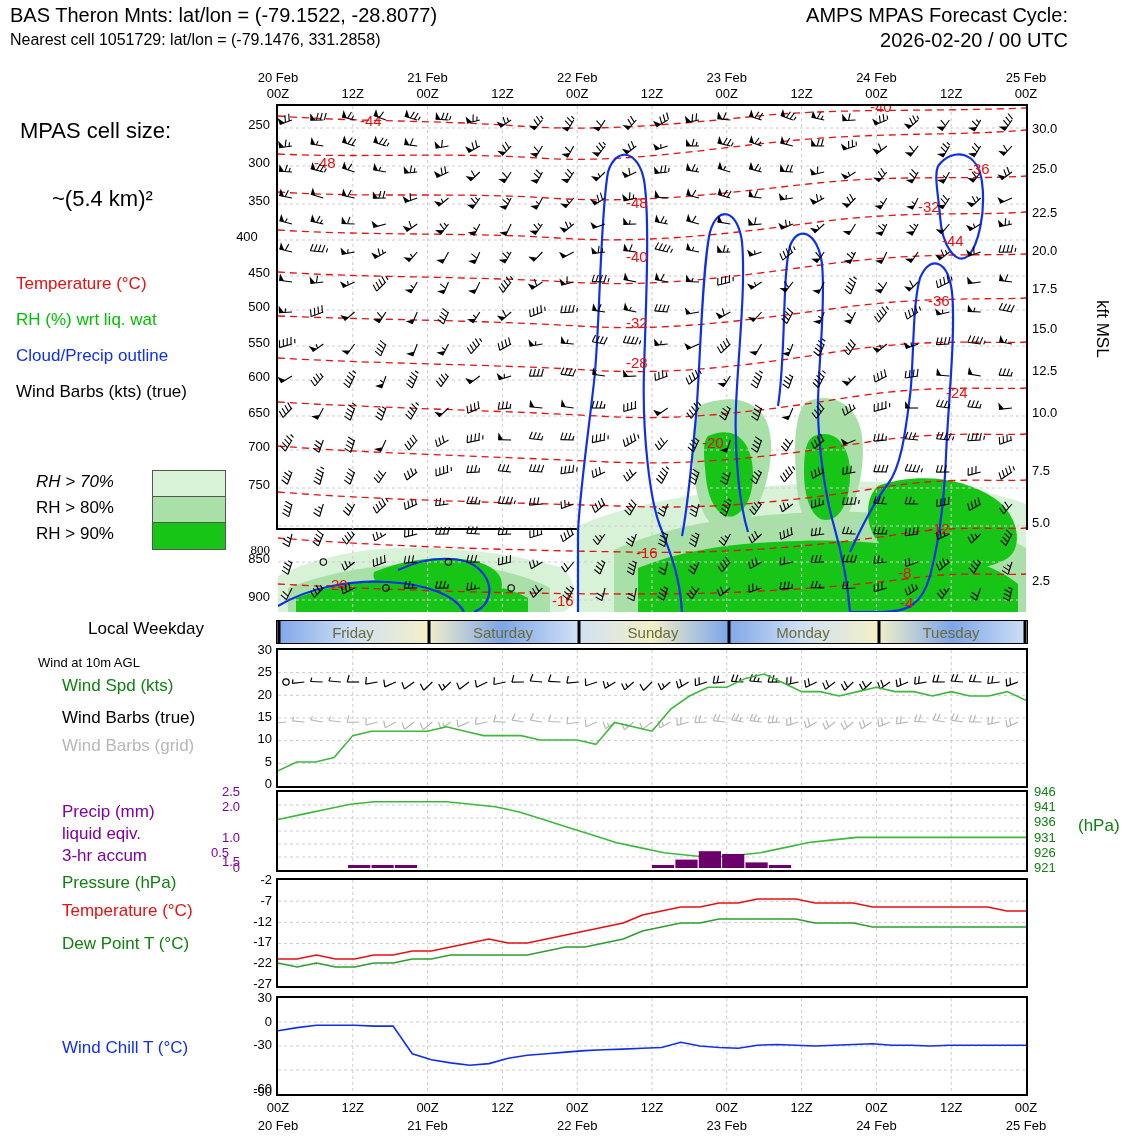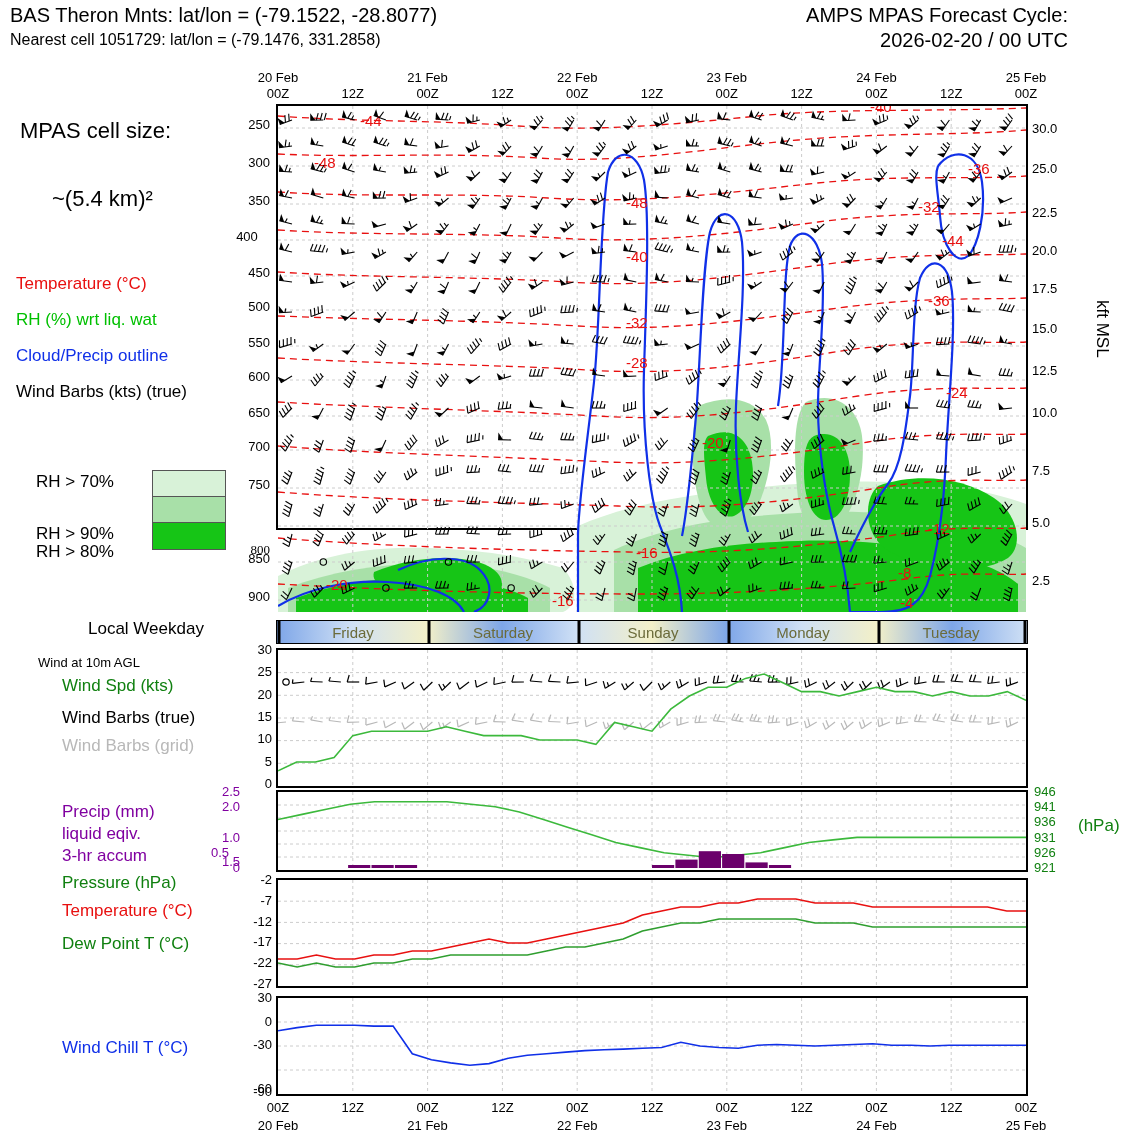--- a/index.html
+++ b/index.html
@@ -31,22 +31,22 @@
 <div class="abs" style="left:52px;top:150px;font-size:22px;margin-top:36px;">~(5.4 km)²</div>
 
 <div class="abs red" style="left:16px;top:274px;font-size:17px;">Temperature (°C)</div>
 <div class="abs" style="left:16px;top:310px;font-size:17px;color:#00c000;">RH (%) wrt liq. wat</div>
 <div class="abs blue" style="left:16px;top:346px;font-size:17px;">Cloud/Precip outline</div>
 <div class="abs" style="left:16px;top:382px;font-size:17px;">Wind Barbs (kts) (true)</div>
 
 <div class="legbox" style="left:152px;top:470px;width:72px;height:26px;background:#d8f2d8;"></div>
 <div class="legbox" style="left:152px;top:496px;width:72px;height:26px;background:#a8e0a8;"></div>
 <div class="legbox" style="left:152px;top:522px;width:72px;height:26px;background:#16c516;"></div>
-<div class="abs" style="left:36px;top:472px;font-size:17px;">RH &gt; 70%</div>
-<div class="abs" style="left:36px;top:498px;font-size:17px;margin-top:44px;">RH &gt; 80%</div>
+<div class="abs" style="left:36px;top:472px;font-size:17px;font-style:italic;">RH &gt; 70%</div>
+<div class="abs" style="left:36px;top:498px;font-size:17px;">RH &gt; 80%</div>
 <div class="abs" style="left:36px;top:524px;font-size:17px;">RH &gt; 90%</div>
 
 <div class="abs" style="left:88px;top:619px;font-size:17px;">Local Weekday</div>
 
 <div class="abs" style="left:38px;top:655px;font-size:13px;">Wind at 10m AGL</div>
 <div class="abs dkgreen" style="left:62px;top:676px;font-size:17px;">Wind Spd (kts)</div>
 <div class="abs" style="left:62px;top:708px;font-size:17px;">Wind Barbs (true)</div>
 <div class="abs grey" style="left:62px;top:736px;font-size:17px;">Wind Barbs (grid)</div>
 
 <div class="abs purple" style="left:62px;top:802px;font-size:17px;">Precip (mm)</div>

